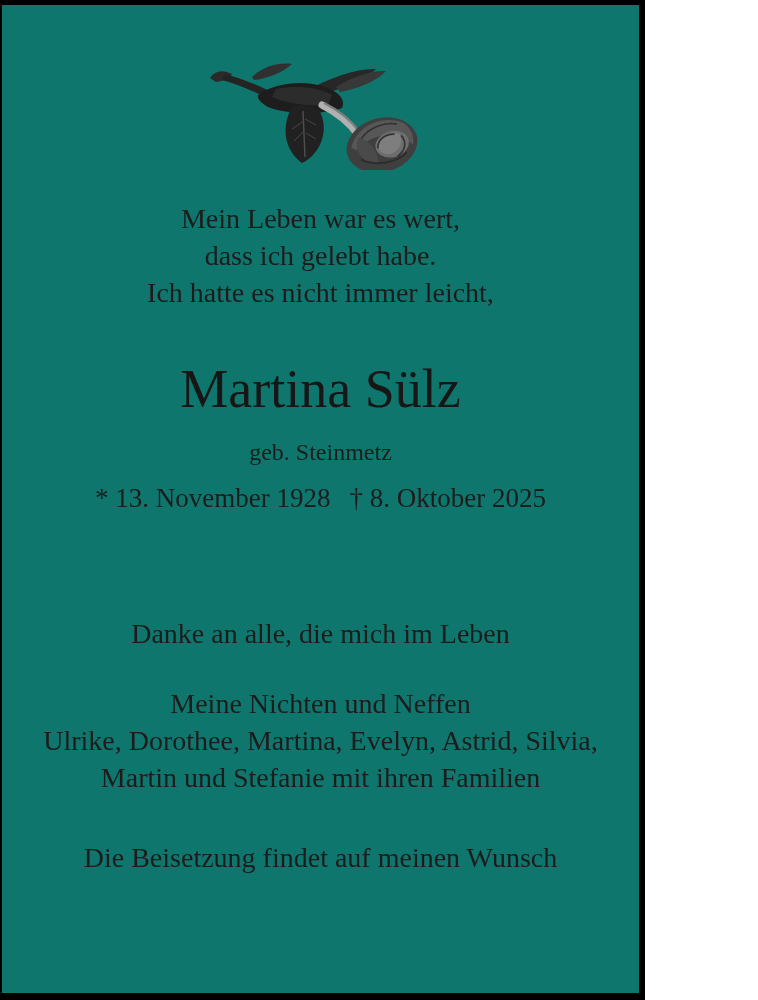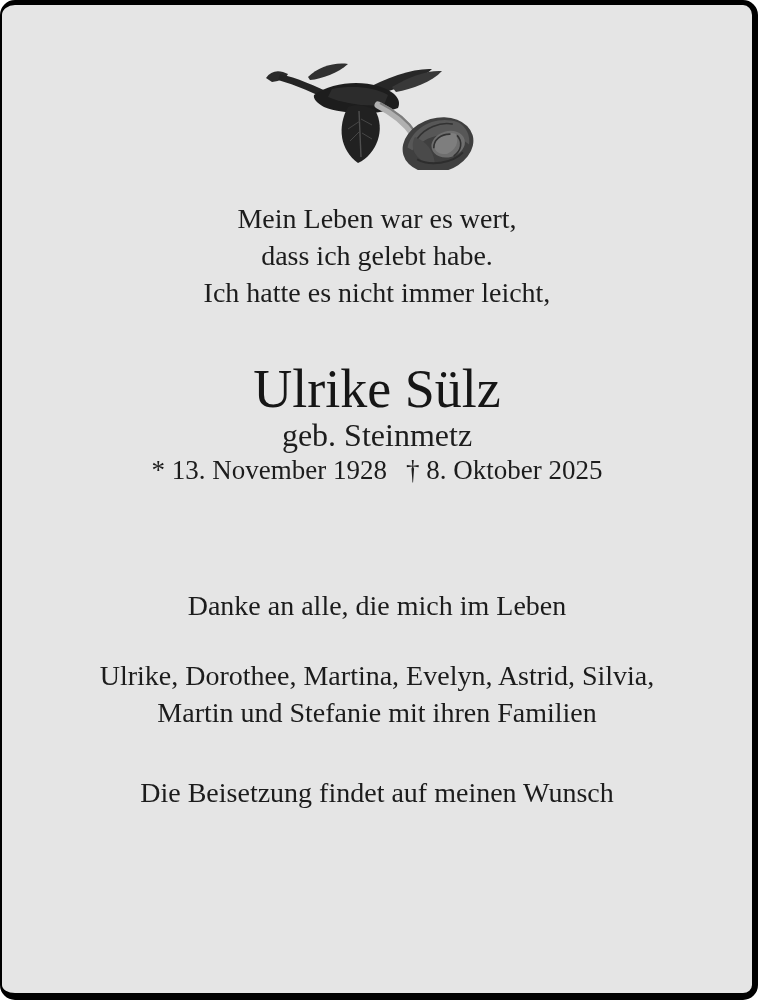--- a/index.html
+++ b/index.html
@@ -8,30 +8,29 @@
     background: #ffffff;
   }
   body {
     width: 758px;
     height: 1000px;
     overflow: hidden;
     font-family: "Liberation Serif", serif;
   }
   .notice {
     box-sizing: border-box;
-    width: 758px;
+    width: 645px;
     height: 1000px;
-    background: #e5e5e5;
+    background: #0f766e;
     border-top: 5px solid #000000;
     border-right: 6px solid #000000;
     border-bottom: 7px solid #000000;
     border-left: 2px solid #000000;
     text-align: center;
     color: #1c1c1c;
-    border-radius: 15px;
   }
   .rose-wrap {
     width: 230px;
     height: 115px;
     margin: 50px auto 0 auto;
   }
   .rose-wrap svg { display: block; width: 100%; height: 100%; }
   .verse {
     margin-top: 30px;
     font-size: 28px;
@@ -39,26 +38,26 @@
     color: #1c1c1c;
   }
   .deceased-name {
     margin: 48px 0 0 0;
     font-weight: normal;
     font-size: 54px;
     line-height: 60px;
     color: #161616;
   }
   .maiden {
-    margin-top: 1px;
-    font-size: 32px;
+    margin-top: 18px;
+    font-size: 24px;
     line-height: 30px;
   }
   .dates {
-    margin-top: 3px;
+    margin-top: 14px;
     font-size: 27px;
     line-height: 34px;
     white-space: nowrap;
   }
   .dates .death { margin-left: 19px; }
   .thanks {
     margin-top: 100px;
     font-size: 28px;
     line-height: 37px;
   }
@@ -111,33 +110,34 @@
       </g>
     </svg>
   </div>
 
   <div class="verse">
     <div>Mein Leben war es wert,</div>
     <div>dass ich gelebt habe.</div>
     <div>Ich hatte es nicht immer leicht,</div>
   </div>
 
-  <h1 class="deceased-name">Ulrike Sülz</h1>
+  <h1 class="deceased-name">Martina Sülz</h1>
 
   <div class="maiden">geb. Steinmetz</div>
 
   <div class="dates">
     <span class="birth">* 13. November 1928</span><span class="death">† 8. Oktober 2025</span>
   </div>
 
   <div class="thanks">
     <div>Danke an alle, die mich im Leben</div>
   </div>
 
   <div class="family">
+    <div>Meine Nichten und Neffen</div>
     <div>Ulrike, Dorothee, Martina, Evelyn, Astrid, Silvia,</div>
     <div>Martin und Stefanie mit ihren Familien</div>
   </div>
 
   <div class="closing">
     <div>Die Beisetzung findet auf meinen Wunsch</div>
   </div>
 
 </div>
 

